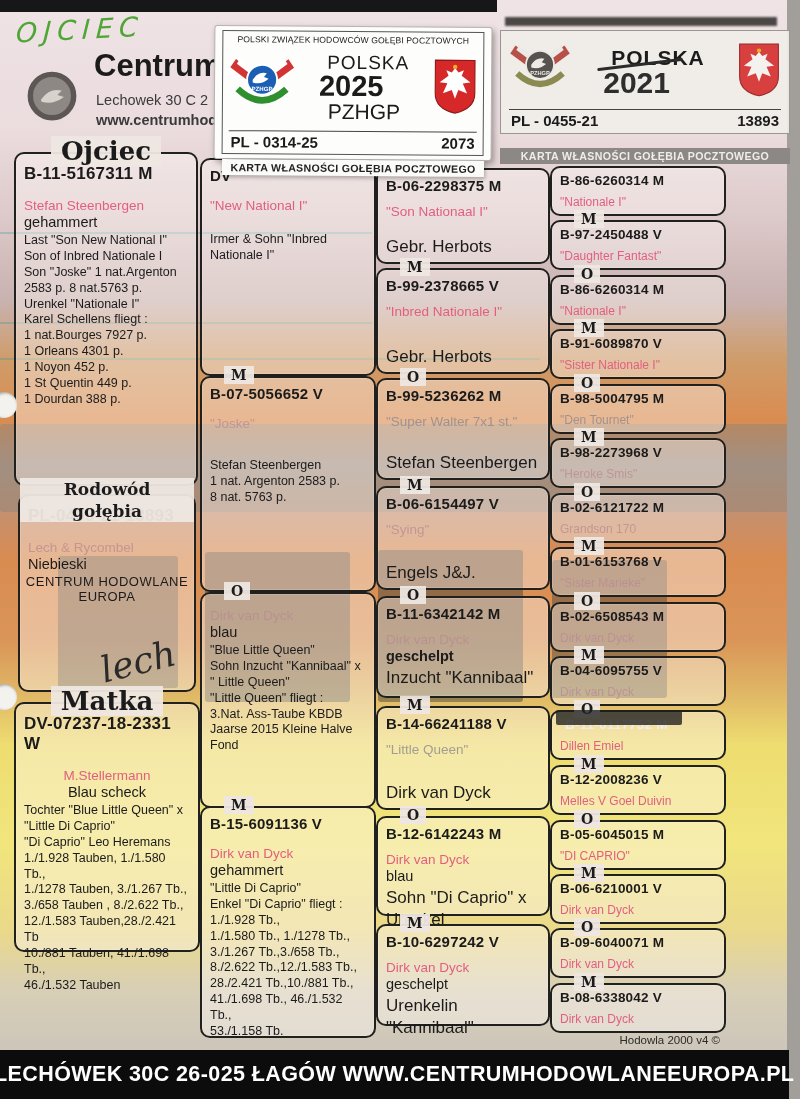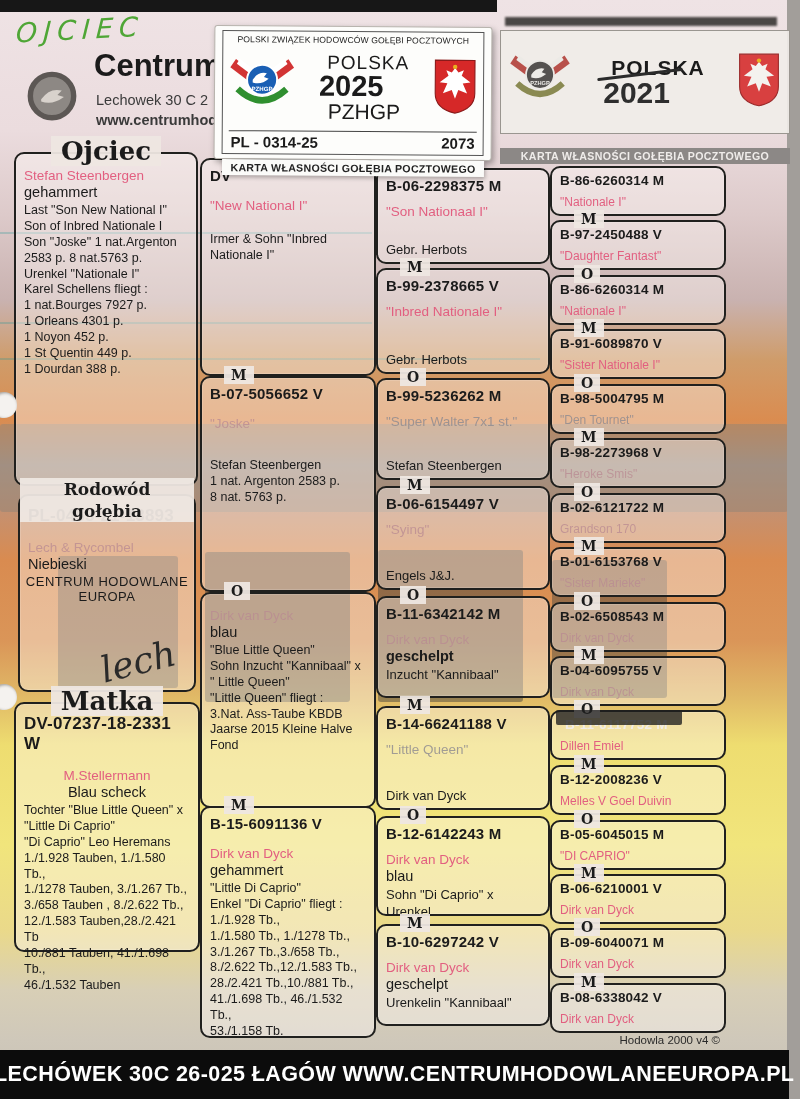--- a/index.html
+++ b/index.html
@@ -31,21 +31,21 @@
   .box1 .ring{font-size:17px;padding-top:10px;}
   .box4 .ring{font-size:13.5px;padding-top:5px;}
   .name{color:#e25f80;font-size:13.5px;padding:0 8px;margin-top:14px;}
   .box4 .name{font-size:12px;margin-top:auto;padding-bottom:5px;}
   .box3 .name{margin-top:10px;}
   .name.dim{color:#b98a92;opacity:.75;}
   .name.gray{color:#8d8a90;opacity:.8;}
   .colorline{font-size:14.5px;padding:1px 8px 0 8px;}
   .colorline:empty{display:none;}
   .details{font-size:12.5px;line-height:1.27;padding:3px 8px 4px 8px;white-space:pre-line;}
-  .box3 .details{margin-top:auto;font-size:13px;}
+  .box3 .details{margin-top:auto;font-size:17px;}
   .org{white-space:pre-line;text-align:center;font-size:13px;letter-spacing:.5px;margin-top:2px;}
   .sig{position:absolute;right:18px;bottom:8px;font-family:"DejaVu Serif",serif;
     font-style:italic;font-size:36px;transform:rotate(-14deg);color:#2a2a2a;}
   
   .handwritten{position:absolute;left:16px;top:14px;z-index:4;color:#4fa636;
     font-size:27px;font-style:italic;letter-spacing:6px;transform:rotate(-3deg) skewX(-6deg);
     font-family:"DejaVu Sans",sans-serif;}
   .brand-title{position:absolute;left:94px;top:48px;z-index:4;font-size:31px;font-weight:bold;}
   .brand-line{position:absolute;left:96px;z-index:4;font-size:14.5px;color:#3a3a3a;}
   .centrum-logo{position:absolute;left:26px;top:70px;z-index:4;}
@@ -174,25 +174,30 @@
         <div class="scribble"></div>
       </div>
       <span>
         <svg width="44" height="56" viewBox="0 0 40 52">
             <path d="M2 2 h36 v30 q0 14 -18 18 q-18 -4 -18 -18 Z" fill="#d84040" stroke="#9a2a2a"></path>
             <path d="M20 9 l3 4 5-2 -2 5 8 6 -7 1 4 9 -8 -3 -3 8 -3 -8 -8 3 4 -9 -7 -1 8 -6 -2 -5 5 2z" fill="#f4f2ee"></path>
             <circle cx="20" cy="8" r="2" fill="#e8b020"></circle>
           </svg>
       </span>
     </div>
+    <div class="card-bottom">
+      <span>PL - 0455-21</span>
+      <span>13893</span>
+    </div>
   </div>
   <div class="karta-bar">KARTA WŁASNOŚCI GOŁĘBIA POCZTOWEGO</div>
 
   <div class="box box1" style="left:14px;top:152px;width:180px;height:330px;">
     <div class="h1chip"><span>Ojciec</span></div>
+    <div class="ring">B-11-5167311 M</div>
     <div class="name">Stefan Steenbergen</div>
     <div class="colorline">gehammert</div>
     <div class="details">Last "Son New National I"
 Son of Inbred Nationale I
 Son "Joske" 1 nat.Argenton
 2583 p.  8 nat.5763 p.
 Urenkel "Nationale I"
 Karel Schellens fliegt :
 1 nat.Bourges 7927 p.
 1 Orleans 4301 p.

